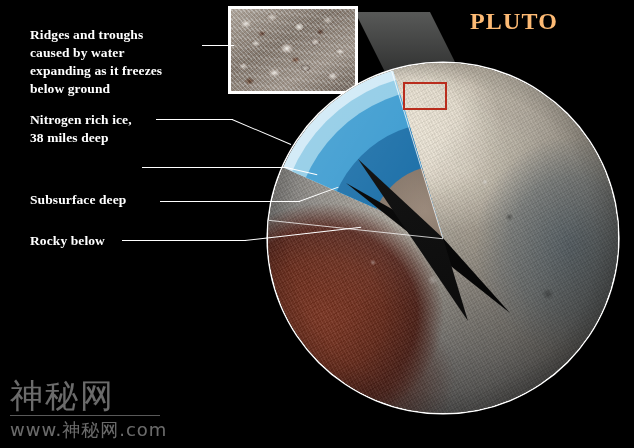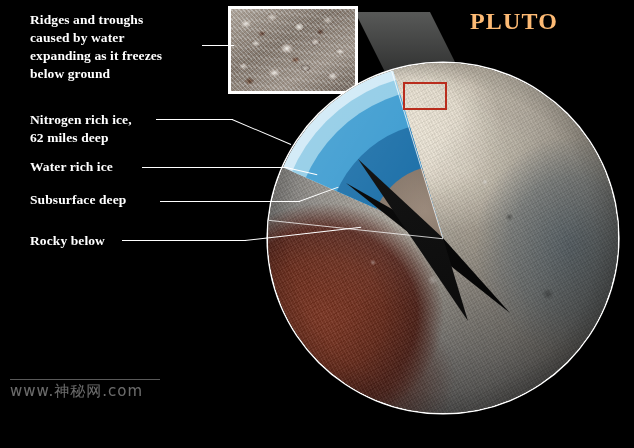--- a/index.html
+++ b/index.html
@@ -106,21 +106,21 @@
   
   .edge{position:absolute;background:rgba(255,255,255,.75);height:1.2px;transform-origin:0 50%;}
 
   
   #roi{position:absolute;left:403px;top:82px;width:40px;height:24px;border:2px solid #b92d1d;}
 
   
   #wm{position:absolute;left:10px;top:378px;color:rgba(255,255,255,.42);}
   #wm .cn{font-family:"DejaVu Sans",sans-serif;font-size:33px;line-height:36px;letter-spacing:2px;}
   #wm .rule{width:150px;height:1px;background:rgba(255,255,255,.35);margin:1px 0 2px 0;}
-  #wm .url{font-family:"DejaVu Sans",sans-serif;font-size:15px;letter-spacing:1px;}
+  #wm .url{font-family:"DejaVu Sans",sans-serif;font-size:18px;letter-spacing:1px;}
 </style>
 </head>
 <body>
 
 <div id="stage">
 
   <div id="cone"></div>
 
   <div id="inset">
     <div id="insetImg"></div>
@@ -146,42 +146,42 @@
     <div id="cut-dark2"></div>
 
     <div class="edge" style="left:175px;top:175px;width:252px;transform:rotate(-107deg);"></div>
     <div class="edge" style="left:175px;top:175px;width:226px;transform:rotate(186deg);"></div>
   </div>
 
   <div id="roi"></div>
 
   <div id="title">PLUTO</div>
 
-  <div class="lbl" style="left:30px;top:11px;width:175px;">Ridges and troughs
+  <div class="lbl" style="left:30px;top:26px;width:175px;">Ridges and troughs
 caused by water
 expanding as it freezes
 below ground</div>
   <div class="lbl" style="left:30px;top:111px;width:180px;">Nitrogen rich ice,
-62 miles deep</div>
-  <div class="lbl" style="left:30px;top:158px;width:180px;">Water rich ice</div>
+38 miles deep</div>
   <div class="lbl" style="left:30px;top:191px;width:190px;">Subsurface deep</div>
   <div class="lbl" style="left:30px;top:232px;width:180px;">Rocky below</div>
 
   <div class="leader" style="left:202px;top:45px;width:32px;"></div>
 
   <div class="leader" style="left:156px;top:119px;width:77px;"></div>
   <div class="leader" style="left:232px;top:119px;width:64px;transform:rotate(23deg);"></div>
 
   <div class="leader" style="left:142px;top:167px;width:145px;"></div>
   <div class="leader" style="left:286px;top:167px;width:32px;transform:rotate(13deg);"></div>
 
   <div class="leader" style="left:160px;top:201px;width:140px;"></div>
   <div class="leader" style="left:299px;top:201px;width:42px;transform:rotate(-20deg);"></div>
 
   <div class="leader" style="left:122px;top:240px;width:124px;"></div>
   <div class="leader" style="left:245px;top:240px;width:117px;transform:rotate(-6.5deg);"></div>
 
   <div id="wm">
+    <div class="cn">神秘网</div>
     <div class="rule"></div>
     <div class="url">www.神秘网.com</div>
   </div>
 
 </div>
 
 </body></html>

